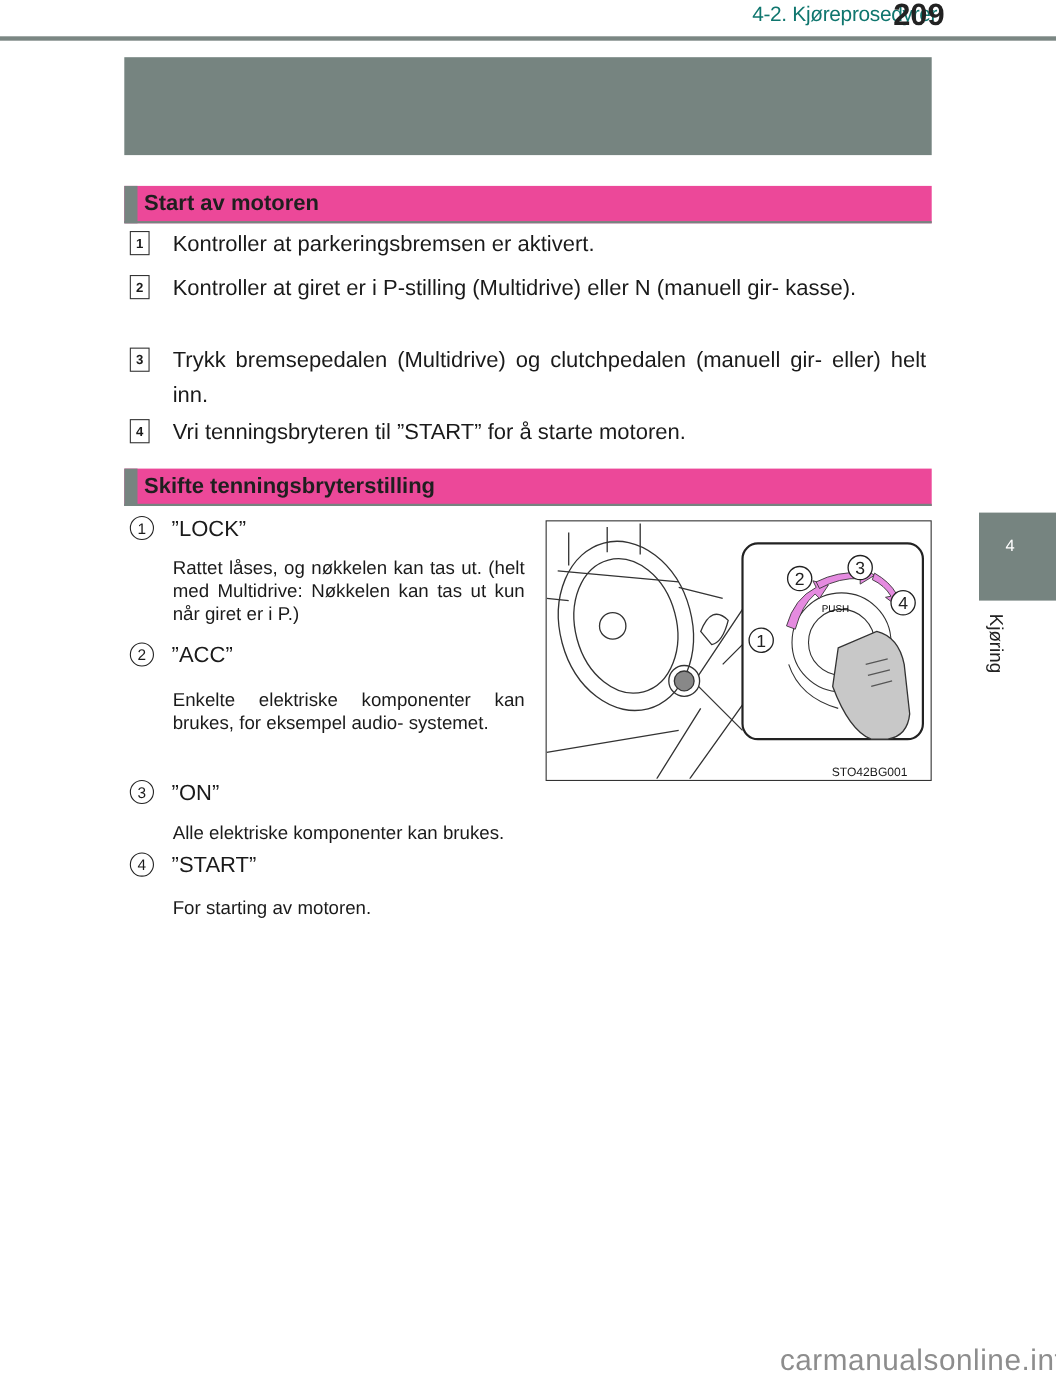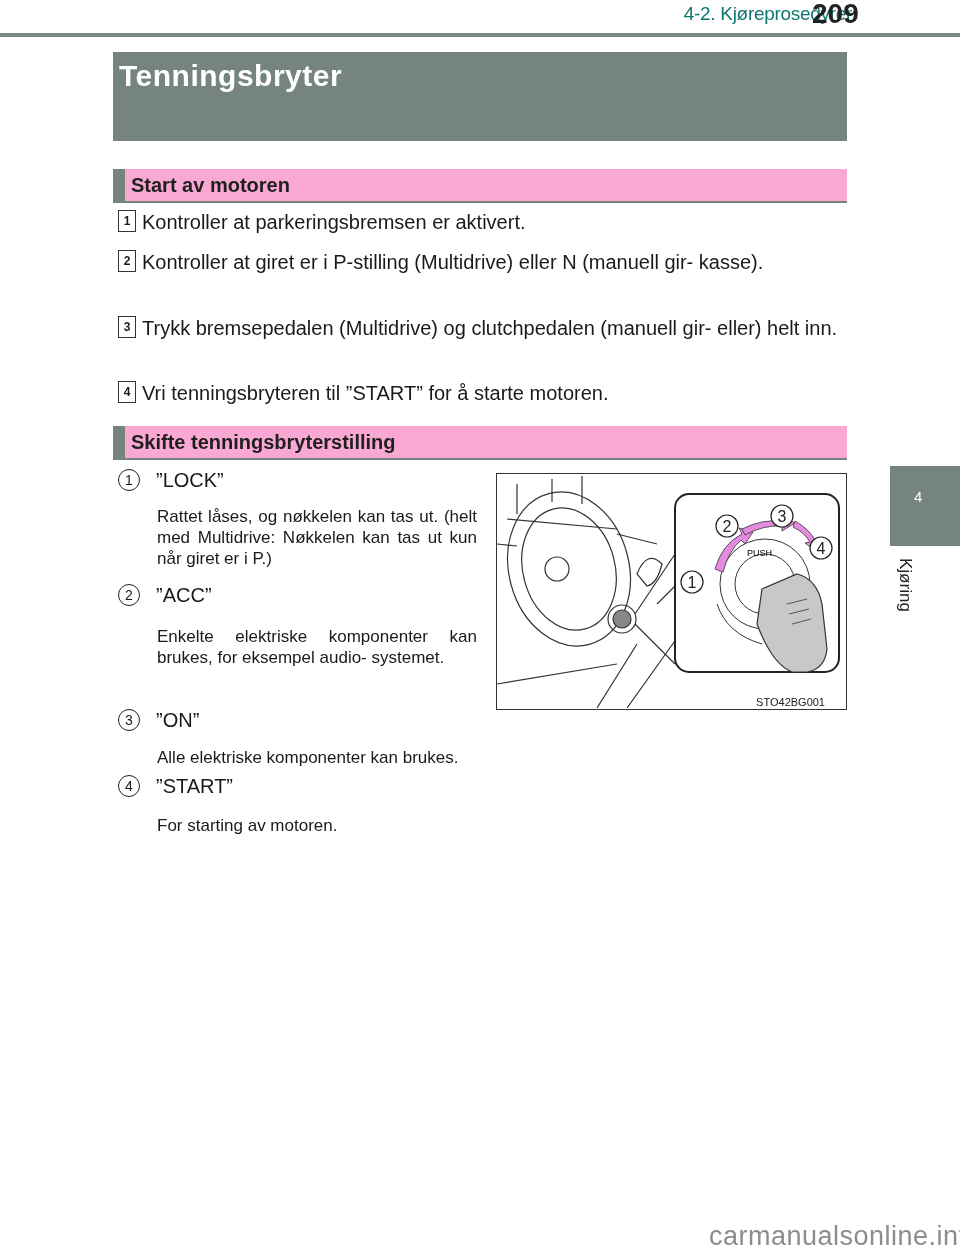--- a/index.html
+++ b/index.html
@@ -3,47 +3,46 @@
 <meta charset="utf-8">
 <style>
   html, body { margin:0; padding:0; }
   body { width:960px; height:1251px; background:#ffffff; position:relative; overflow:hidden;
          font-family:"Liberation Sans", sans-serif; color:#1a1a1a; }
   .hdr-section { position:absolute; top:0; right:108px; top:3px; font-size:19px; color:#0f766e; letter-spacing:-0.3px; }
   .hdr-page { position:absolute; top:-2px; left:812px; font-size:28px; font-weight:bold; color:#222; }
   .hdr-rule { position:absolute; top:33px; left:0; width:960px; height:4px; background:#7b8783; }
   .title-box { position:absolute; left:113px; top:52px; width:734px; height:89px; background:#768480; color:#fff;
                font-weight:bold; font-size:30px; line-height:36px; padding:6px 0 0 6px; box-sizing:border-box; letter-spacing:0.5px; }
-  .sec-head { position:absolute; left:113px; width:734px; height:34px; background:#f9a8d4;
+  .sec-head { position:absolute; left:113px; width:734px; height:34px; background:#ec4899;
               border-left:12px solid #768480; border-bottom:2px solid #768480; box-sizing:border-box;
               font-weight:bold; font-size:20px; line-height:32px; padding-left:6px; color:#1f1f1f; }
   .step { position:absolute; left:118px; width:724px; font-size:20px; line-height:31px; }
   .step .num { position:absolute; left:0; top:3px; width:16px; height:20px; border:1.5px solid #333;
                font-size:12px; font-weight:bold; line-height:20px; text-align:center; }
-  .step .txt { margin-left:24px; text-align:justify; }
+  .step .txt { margin-left:39px; text-align:justify; }
   .item-label { position:absolute; left:118px; font-size:20px; }
   .circ { display:inline-block; width:20px; height:20px; border:1.3px solid #222; border-radius:50%;
           font-size:14px; line-height:20px; text-align:center; margin-right:16px; vertical-align:2px; }
   .item-desc { position:absolute; left:157px; font-size:17px; line-height:21px; text-align:justify; }
   .figure { position:absolute; left:496px; top:473px; width:351px; height:237px; border:1.5px solid #333; box-sizing:border-box; background:#fff; }
   .fig-code { position:absolute; right:21px; bottom:1px; font-size:11px; }
   .side-tab { position:absolute; left:890px; top:466px; width:70px; height:80px; background:#768480; color:#fff; font-size:15px; }
   .side-tab span { position:absolute; left:24px; top:22px; }
   .side-label { position:absolute; left:895px; top:558px; font-size:17px; writing-mode:vertical-rl; color:#222; }
   .watermark { position:absolute; left:681px; top:1221px; font-size:27px; color:#8d8d8d; letter-spacing:0.5px;margin-left:28px; }
 </style>
 </head>
 <body>
 
 <div class="hdr-section">4-2. Kjøreprosedyrer</div>
 <div class="hdr-page">209</div>
 <div class="hdr-rule"></div>
 
 <div class="title-box">
-  <div>Tenningsbryter</div>
 </div>
 
 <div class="sec-head" style="top:169px;">Start av motoren</div>
 
 <div class="step" style="top:207px;">
   <div class="num">1</div>
   <div class="txt">Kontroller at parkeringsbremsen er aktivert.</div>
 </div>
 <div class="step" style="top:247px;">
   <div class="num">2</div>

